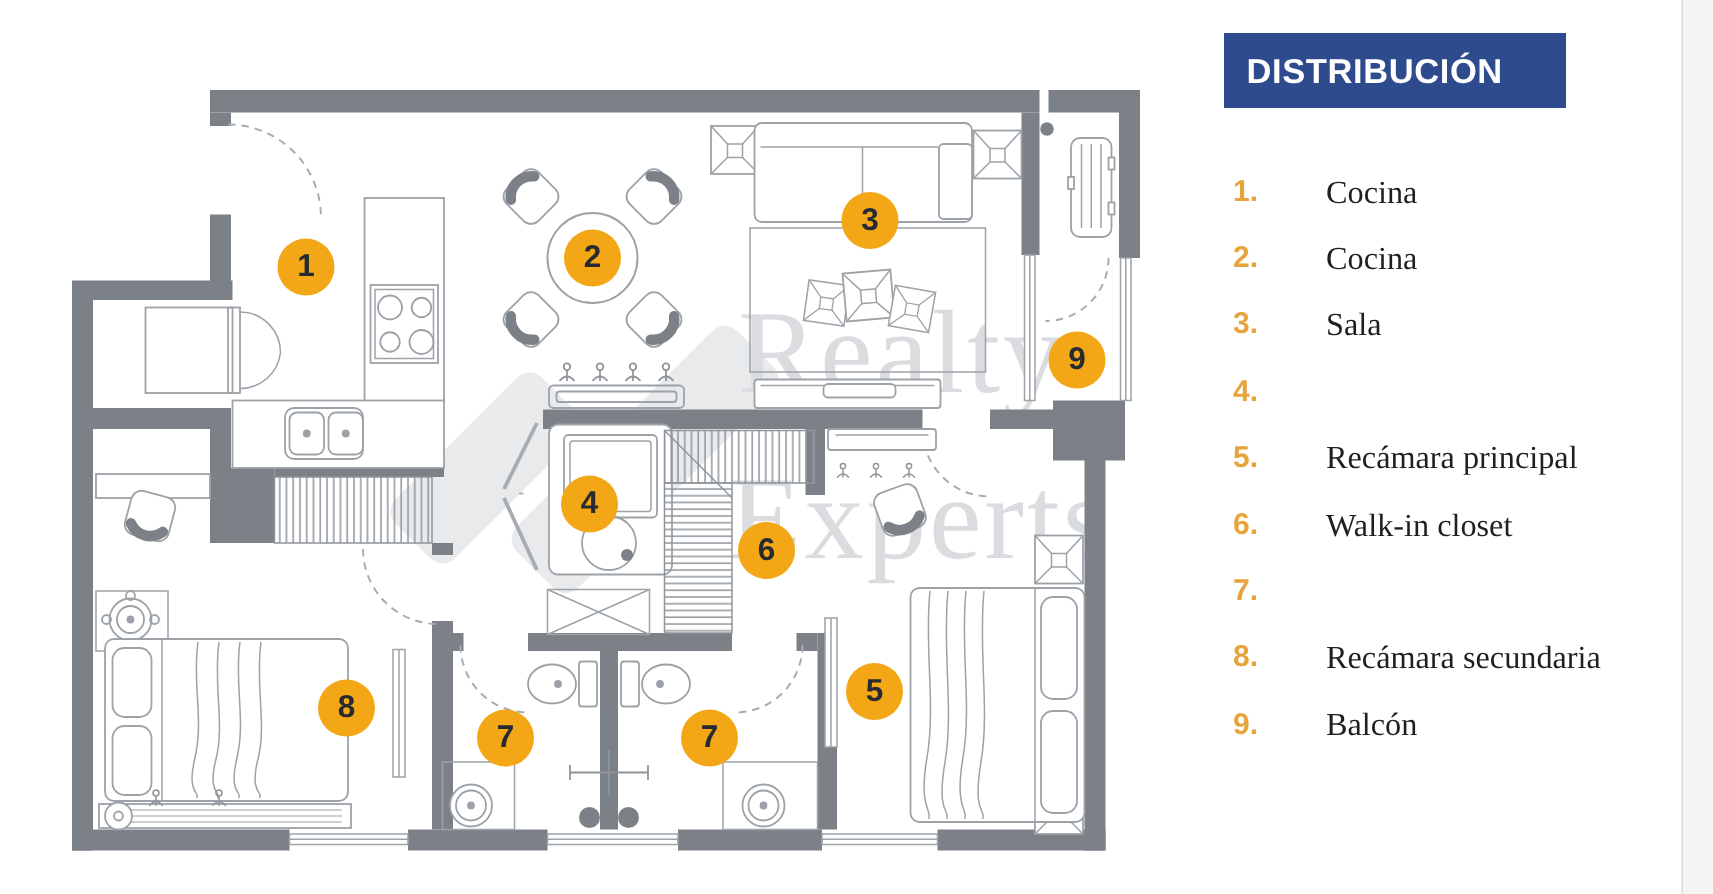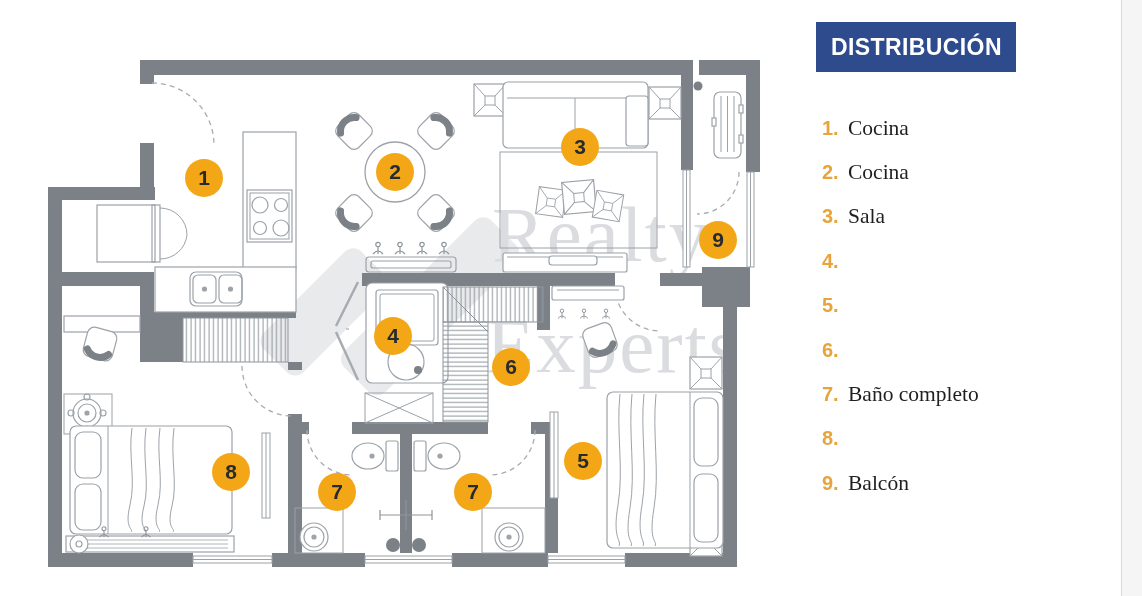--- a/index.html
+++ b/index.html
@@ -1,26 +1,26 @@
 <!DOCTYPE html>
 <html><head>
 <meta charset="utf-8">
 <style>
   html,body{margin:0;padding:0;background:#fff;}
   #stage{position:relative;width:1142px;height:596px;background:#fff;overflow:hidden;
          font-family:"Liberation Sans",sans-serif;}
   svg text{font-family:"Liberation Serif",serif;}
   
-  .legend-header{position:absolute;left:816px;top:22px;width:200px;height:50px;
+  .legend-header{position:absolute;left:816px;top:22px;width:228px;height:50px;
     background:#2D4B8D;color:#fff;font-size:23px;font-weight:bold;letter-spacing:.4px;
     line-height:50px;padding-left:15px;box-sizing:border-box;}
   .legend-list{position:absolute;left:822px;top:106px;margin:0;padding:0;list-style:none;}
   .legend-list li{height:44.4px;display:flex;align-items:center;}
   .legend-num{color:#E8A43C;font-weight:bold;font-size:20px;min-width:26px;}
-  .legend-lbl{color:#1f1f1f;font-family:"Liberation Serif",serif;font-size:21.5px;}
+  .legend-lbl{color:#1f1f1f;font-family:"Liberation Serif",serif;font-size:21.5px;margin-left:36px;}
   
   .marker{position:absolute;width:38px;height:38px;border-radius:50%;background:#F3A716;
     color:#262a31;font-size:21px;font-weight:bold;display:flex;align-items:center;
     justify-content:center;}
   .v-divider{position:absolute;left:1121px;top:0;width:1px;height:596px;background:#D9D9D9;}
   .right-strip{position:absolute;left:1122px;top:0;width:20px;height:596px;background:#F5F5F6;}
 </style>
 </head>
 <body>
 
@@ -325,30 +325,32 @@
       </li>
   <li>
         <span class="legend-num">3.</span>
         <span class="legend-lbl">Sala</span>
       </li>
   <li>
         <span class="legend-num">4.</span>
       </li>
   <li>
         <span class="legend-num">5.</span>
+        <span class="legend-lbl">Recámara principal</span>
       </li>
   <li>
         <span class="legend-num">6.</span>
+        <span class="legend-lbl">Walk-in closet</span>
       </li>
   <li>
         <span class="legend-num">7.</span>
-        <span class="legend-lbl">Baño completo</span>
       </li>
   <li>
         <span class="legend-num">8.</span>
+        <span class="legend-lbl">Recámara secundaria</span>
       </li>
   <li>
         <span class="legend-num">9.</span>
         <span class="legend-lbl">Balcón</span>
       </li>
 </ol>
 
 <div class="v-divider"></div>
 <div class="right-strip"></div>
 

